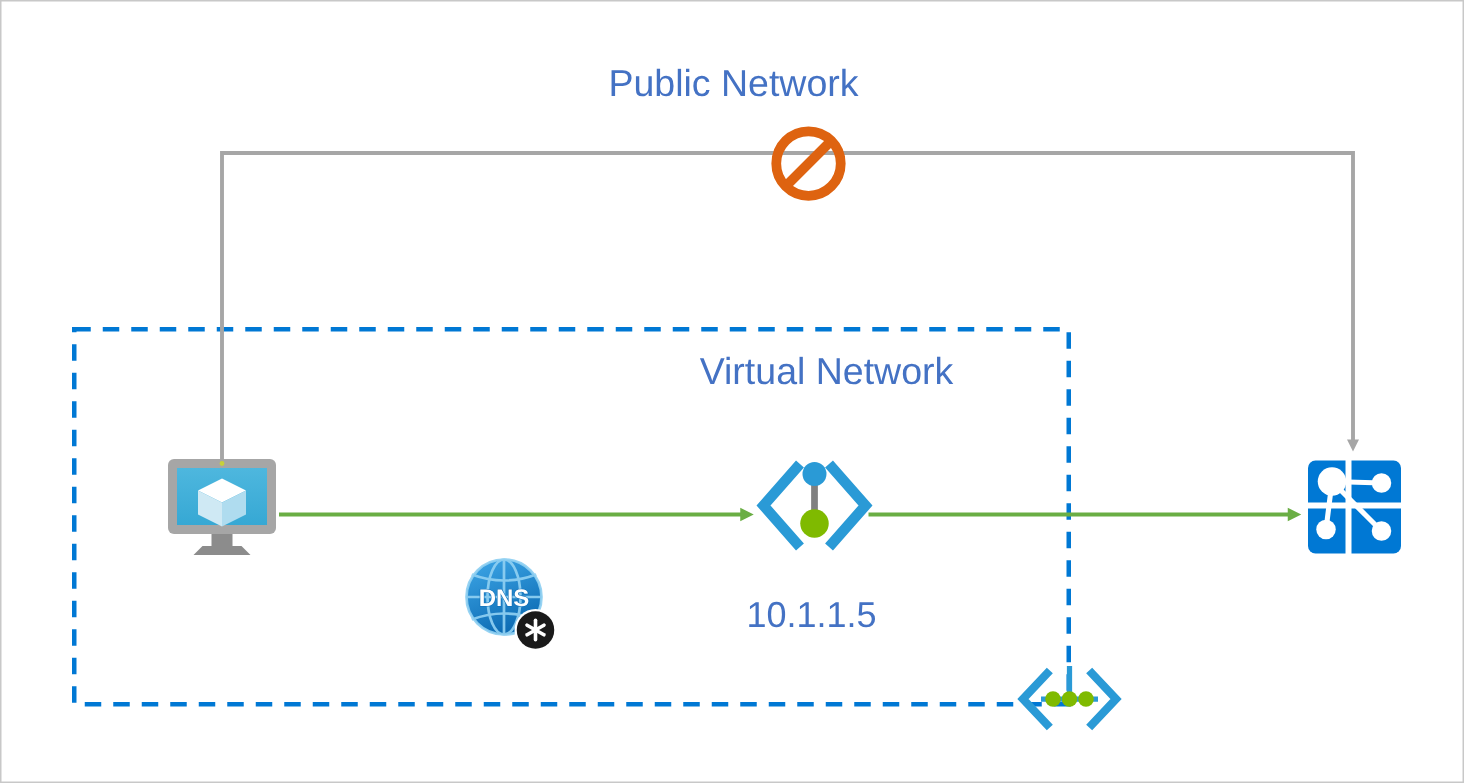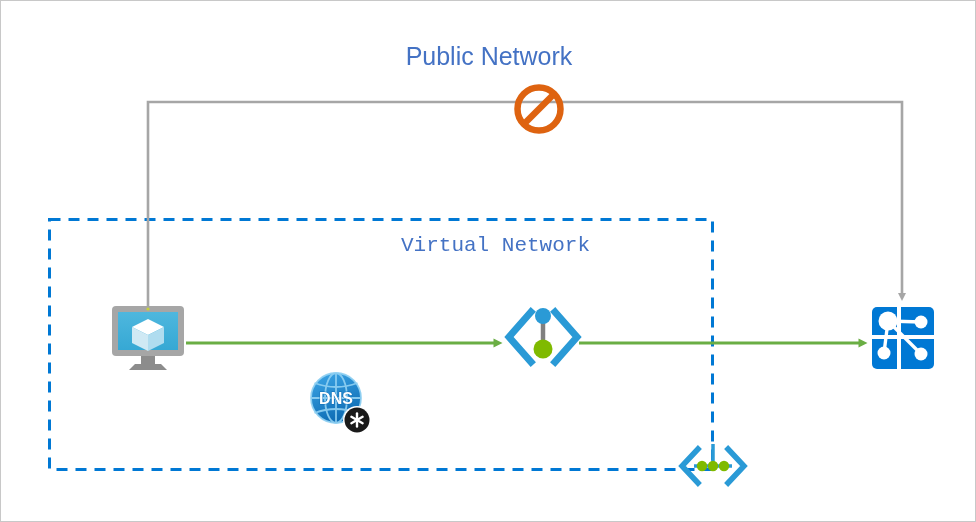--- a/index.html
+++ b/index.html
@@ -36,23 +36,22 @@
     left: 0;
     top: 41px;
     width: 976px;
     text-align: center;
     font-size: 25px;
   }
   #virtual-network-label {
     left: 400px;
     top: 233px;
     width: 300px;
-    text-align: left;
-    font-size: 21px;
-    font-family: Liberation Mono, monospace;
+    text-align: center;
+    font-size: 25px;
   }
   #vm-ip-label {
     left: 60px;
     top: 396px;
     width: 180px;
     text-align: center;
     font-size: 24px;
   }
   #pe-ip-label {
     left: 450px;
@@ -171,14 +170,15 @@
       <circle cx="883" cy="352" r="6.5" fill="#FFFFFF"></circle>
       <circle cx="920" cy="353" r="6.5" fill="#FFFFFF"></circle>
     </g>
   </svg>
 
   <div class="label" id="public-network-label">Public Network</div>
 
   <div class="label" id="virtual-network-label">Virtual Network</div>
 
 
+  <div class="label" id="pe-ip-label">10.1.1.5</div>
 
 </div>
 
 </body></html>

